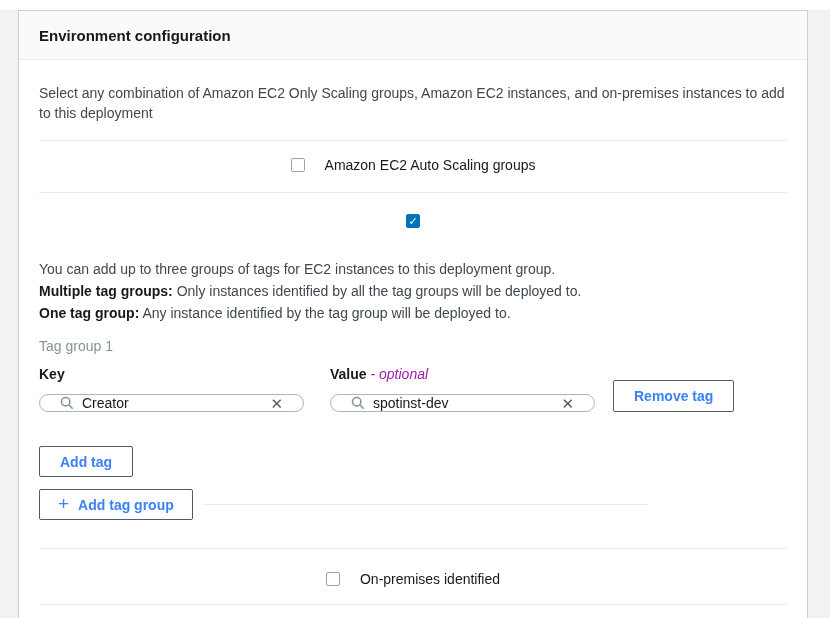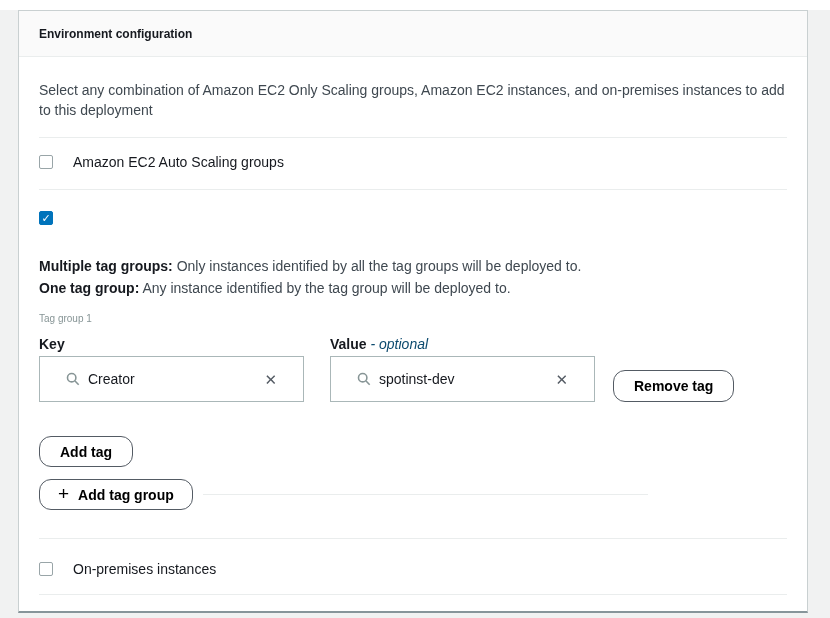--- a/index.html
+++ b/index.html
@@ -22,41 +22,42 @@
     background: #ffffff;
     border: 1px solid #c9d0d1;
     border-bottom: 2px solid #87959a;
   }
   .panel-header {
     background: #fafafa;
     border-bottom: 1px solid #eaeded;
     padding: 16px 20px 15px 20px;
   }
   .panel-title {
-    font-size: 12px;
+    font-size: 15px;
     font-weight: bold;
     color: #16191f;
   }
   .panel-body { padding: 23px 20px 16px 20px; }
 
   .desc {
     color: #3f4850;
     line-height: 20px;
     max-width: 755px;
     margin-bottom: 17px;
   }
   hr.divider {
     border: none;
     border-top: 1px solid #eaeded;
     height: 0;
   }
   .cb-row {
     display: flex;
     align-items: center;
     gap: 20px;
+    justify-content: center;
   }
   .cb-row.r1 { margin: 16px 0 19px 0; }
   .cb-row.r2 { margin: 21px 0 0 0; }
   .cb-row.r3 { margin: 22px 0 17px 0; }
   .cb {
     width: 14px; height: 14px;
     border: 1px solid #99a5a8;
     border-radius: 2px;
     background: #fff;
     display: inline-flex;
@@ -81,47 +82,47 @@
   .help {
     margin-top: 30px;
     line-height: 22px;
     color: #3f4850;
   }
   .help b { color: #16191f; }
 
   .tag-title {
     margin: 14px 0 12px 0;
     color: #879596;
-    font-size: 10px;
+    font-size: 14px;
   }
 
   .fields-row {
     display: flex;
     align-items: flex-end;
   }
   .field { width: 265px; }
   .field + .field { margin-left: 26px; }
   .field-label {
     font-weight: bold;
     color: #16191f;
-    margin-bottom: 4px;
+    margin-bottom: 12px;
   }
   .field-label i {
     font-weight: normal;
     font-style: italic;
-    color: #0c4a6e;
+    color: #a21caf;
   }
   .search-box {
     display: flex;
     align-items: center;
-    height: 46px;
+    height: 18px;
     border: 1px solid #aab7b8;
-    border-radius: 0;
+    border-radius: 14px;
     background: #fff;
-    padding: 0 26px;
+    padding: 0 20px;
   }
   .search-box svg { flex: none; }
   .search-box input {
     flex: 1;
     min-width: 0;
     border: none;
     outline: none;
     background: transparent;
     font-family: inherit;
     font-size: 14px;
@@ -137,22 +138,22 @@
     cursor: pointer;
     margin-left: 6px;
   }
 
   .btn {
     display: inline-flex;
     align-items: center;
     justify-content: center;
     background: #fff;
     border: 1px solid #545b64;
-    border-radius: 12px;
-    color: #000000;
+    border-radius: 2px;
+    color: #3b82f6;
     font-family: inherit;
     font-size: 14px;
     font-weight: bold;
     height: 32px;
     padding: 0 20px;
     cursor: pointer;
   }
   .btn.remove { margin-left: 18px; flex: none; }
   .btn.add-tag { margin-top: 34px; height: 31px; }
 
@@ -202,20 +203,21 @@
 
     <hr class="divider">
 
     <div class="cb-row r2">
       <span class="cb checked">
           <span class="check-glyph">✓</span>
         </span>
     </div>
 
     <div class="help">
+      <div><span>You can add up to three groups of tags for EC2 instances to this deployment group.</span></div>
       <div>
         <b>Multiple tag groups:</b>
         <span>Only instances identified by all the tag groups will be deployed to.</span>
       </div>
       <div>
         <b>One tag group:</b>
         <span>Any instance identified by the tag group will be deployed to.</span>
       </div>
     </div>
 
@@ -259,19 +261,19 @@
         <span class="plus-glyph">+</span>
         <span>Add tag group</span>
       </button>
       <div class="inline-rule"></div>
     </div>
 
     <hr class="divider d3">
 
     <div class="cb-row r3">
       <span class="cb"></span>
-      <span class="cb-label">On-premises instances</span>
+      <span class="cb-label">On-premises identified</span>
     </div>
 
     <hr class="divider">
 
   </div>
 </div>
 
 </body></html>

